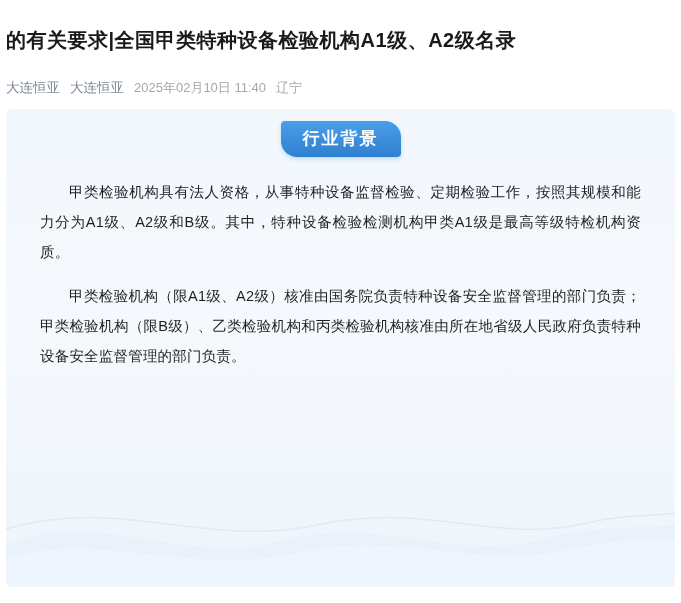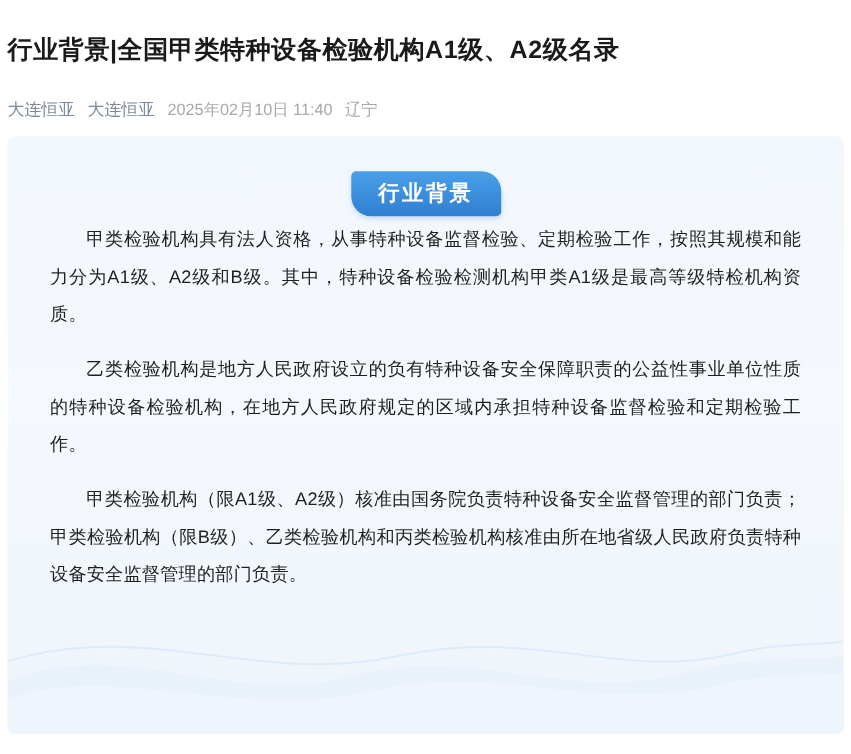--- a/index.html
+++ b/index.html
@@ -58,21 +58,21 @@
     margin: 0 6px;
     background: linear-gradient(to bottom, #f2f7fd 0%, #f5f9fd 45%, #eef4fb 100%);
     border-radius: 6px;
     padding: 34px 34px 30px 34px;
     box-sizing: border-box;
     height: 478px;
     overflow: hidden;
   }
   .card-banner {
     position: absolute;
-    top: 28px;
+    top: 12px;
     left: 50%;
     transform: translateX(-50%);
     background: linear-gradient(to bottom, #4a9fe8 0%, #2f7fd0 100%);
     color: #ffffff;
     font-size: 17px;
     font-weight: bold;
     letter-spacing: 2px;
     padding: 6px 22px 7px 22px;
     border-radius: 4px 16px 4px 16px;
     box-shadow: 0 2px 4px rgba(47,127,208,0.25);
@@ -100,36 +100,35 @@
     width: 100%;
     height: 120px;
     pointer-events: none;
   }
 </style>
 </head>
 <body>
 
 <div class="page">
 
-  <h1 class="article-title">行业背景|全国甲类特种设备检验机构A1级、A2级名录</h1>
+  <h1 class="article-title">的有关要求|全国甲类特种设备检验机构A1级、A2级名录</h1>
 
   <div class="meta-row">
     <span class="meta-source">大连恒亚</span>
     <span class="meta-author">大连恒亚</span>
     <span class="meta-time">2025年02月10日 11:40</span>
     <span class="meta-region">辽宁</span>
   </div>
 
   <div class="content-card">
 
     <div class="card-banner">行业背景</div>
 
     <div class="body-text">
       <p>甲类检验机构具有法人资格，从事特种设备监督检验、定期检验工作，按照其规模和能力分为A1级、A2级和B级。其中，特种设备检验检测机构甲类A1级是最高等级特检机构资质。</p>
-      <p>乙类检验机构是地方人民政府设立的负有特种设备安全保障职责的公益性事业单位性质的特种设备检验机构，在地方人民政府规定的区域内承担特种设备监督检验和定期检验工作。</p>
       <p>甲类检验机构（限A1级、A2级）核准由国务院负责特种设备安全监督管理的部门负责；甲类检验机构（限B级）、乙类检验机构和丙类检验机构核准由所在地省级人民政府负责特种设备安全监督管理的部门负责。</p>
     </div>
 
     <svg class="wave-decor" viewBox="0 0 645 120" preserveAspectRatio="none">
       <path d="M0,78 C90,40 170,100 265,74 C360,48 430,96 520,72 C580,56 620,62 645,58 L645,120 L0,120 Z" fill="#e9f1fa"></path>
       <path d="M0,92 C80,62 180,110 280,86 C380,62 450,104 545,82 C595,70 625,74 645,72 L645,120 L0,120 Z" fill="#eff5fc" opacity="0.9"></path>
       <path d="M0,62 C110,28 190,82 300,58 C410,34 470,78 560,56 C600,46 625,50 645,46" fill="none" stroke="#dfeaf7" stroke-width="1.5"></path>
     </svg>
 
   </div>

